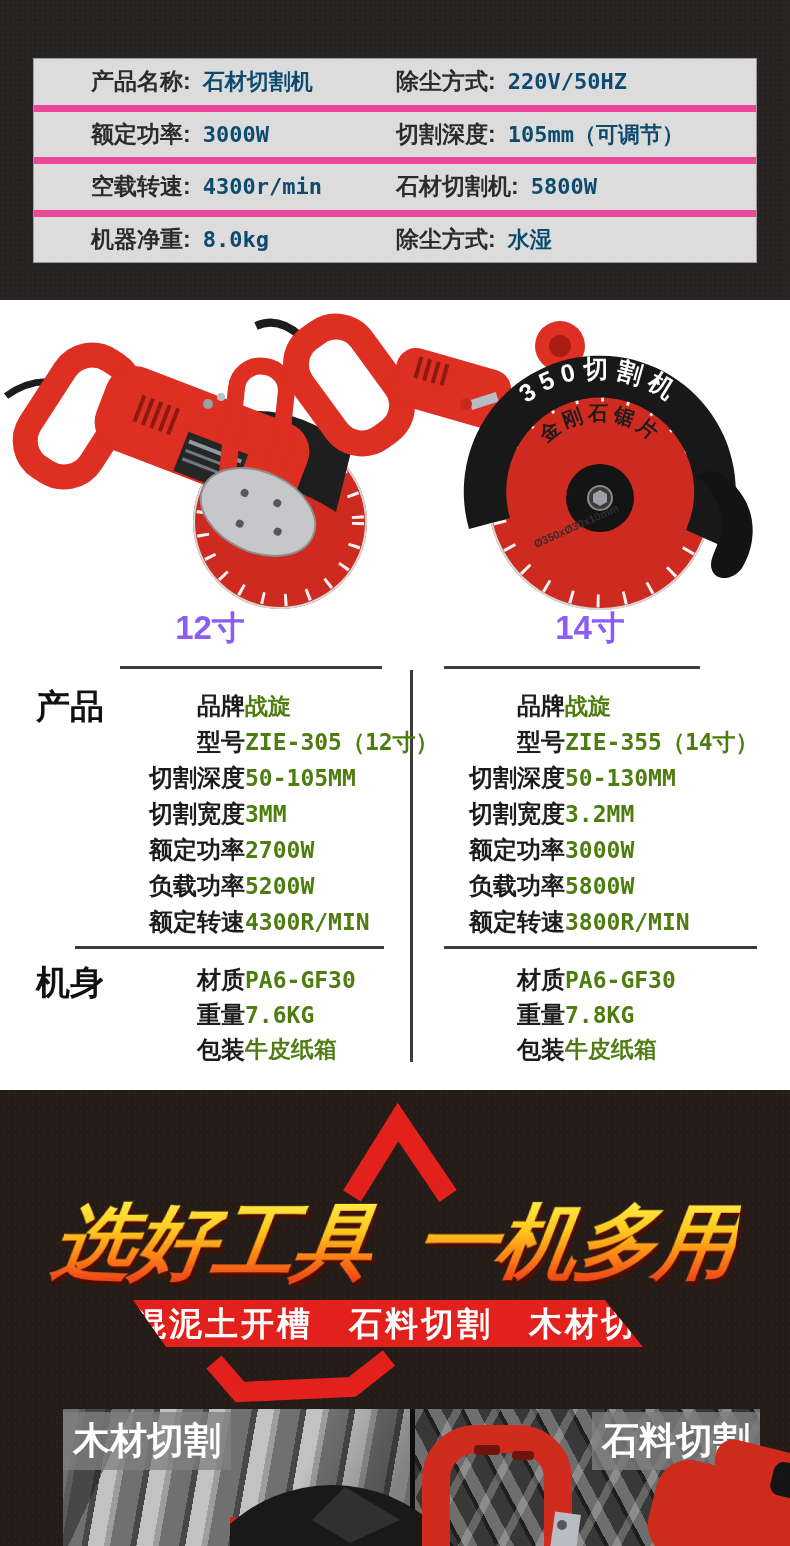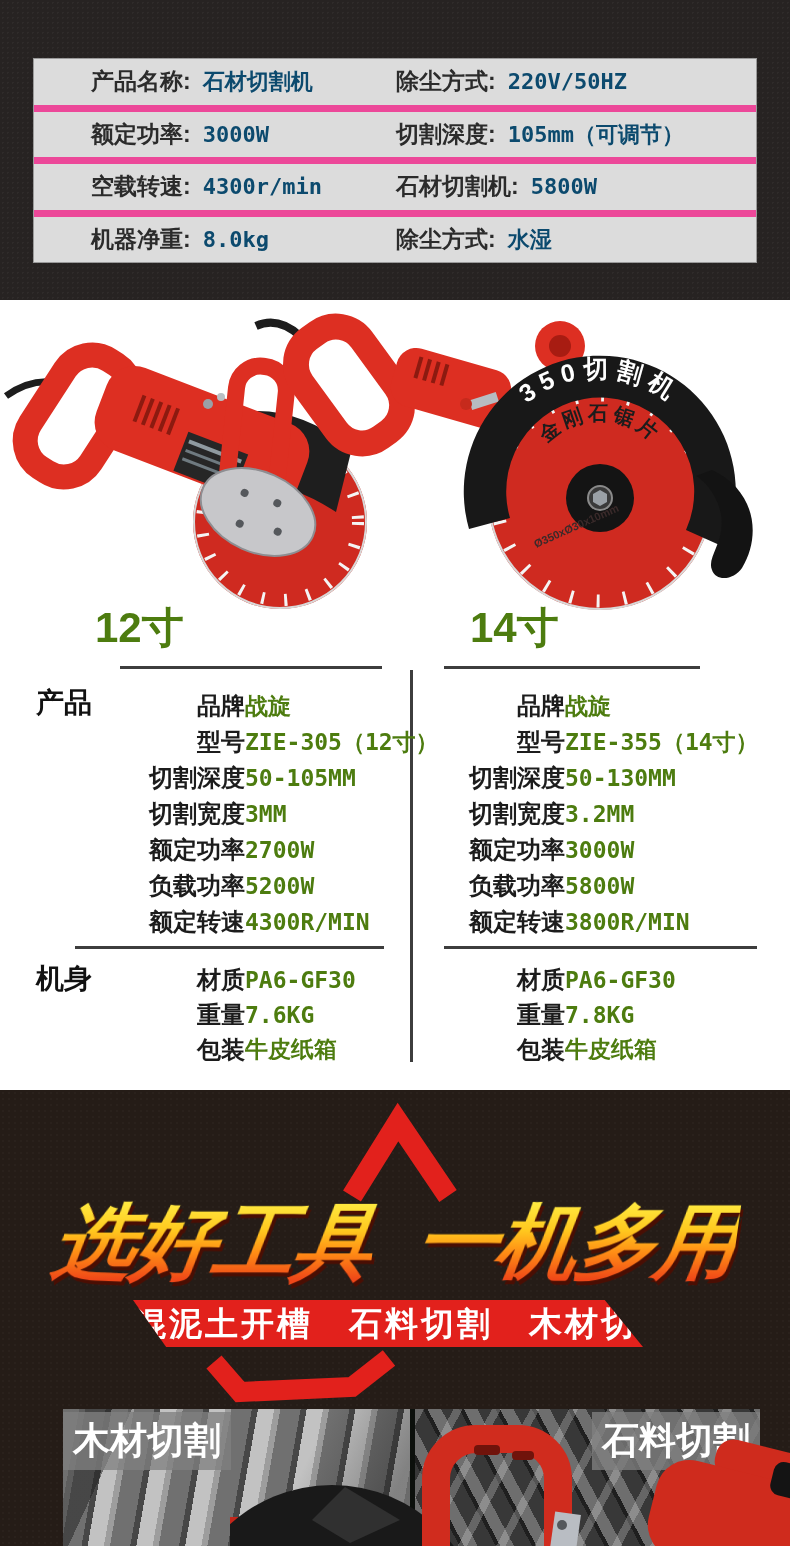--- a/index.html
+++ b/index.html
@@ -18,25 +18,25 @@
     border-bottom:7px solid #ec4899;}
   .spec-row:last-child{border-bottom:none;}
   .spec-cell{display:flex;align-items:baseline;white-space:nowrap;}
   .spec-cell.l{padding-left:57px;}
   .spec-label{font-size:23px;font-weight:700;color:#2b2b2b;}
   .spec-value{font-size:22px;font-weight:700;color:#0c4a6e;margin-left:12px;
     font-family:"DejaVu Sans Mono","Liberation Sans",monospace;}
 
   
   .sec-white{position:absolute;left:0;top:300px;width:790px;height:790px;background:#ffffff;}
-  .size-label{position:absolute;top:303px;height:50px;line-height:50px;
-    font-size:42px;font-weight:700;color:#4d7c0f;}
+  .size-label{position:absolute;top:303px;height:50px;line-height:50px;text-align:center;
+    font-size:33px;font-weight:700;color:#8b5cf6;}
   .rule{position:absolute;height:3px;background:#3d3d3d;}
   .vdivider{position:absolute;left:410px;top:370px;width:3px;height:392px;background:#3d3d3d;}
-  .sec-label{position:absolute;left:36px;font-size:28px;font-weight:700;color:#111;}
+  .sec-label{position:absolute;left:36px;font-size:34px;font-weight:700;color:#111;}
   .cmp-col{position:absolute;display:flex;flex-direction:column;text-align:right;}
   .cmp-row{height:36px;display:flex;align-items:center;white-space:nowrap;}
   .cmp-row.short{height:35px;}
   .cmp-label{display:inline-block;width:130px;font-size:24px;font-weight:700;color:#1c1c1c;}
   .cmp-col.rcol .cmp-label{width:120px;}
   .cmp-value{font-size:23px;font-weight:700;color:#4d7c0f;
     font-family:"DejaVu Sans Mono","Liberation Sans",monospace;}
 
   
   .sec-bottom{position:absolute;left:0;top:1090px;width:790px;height:456px;

